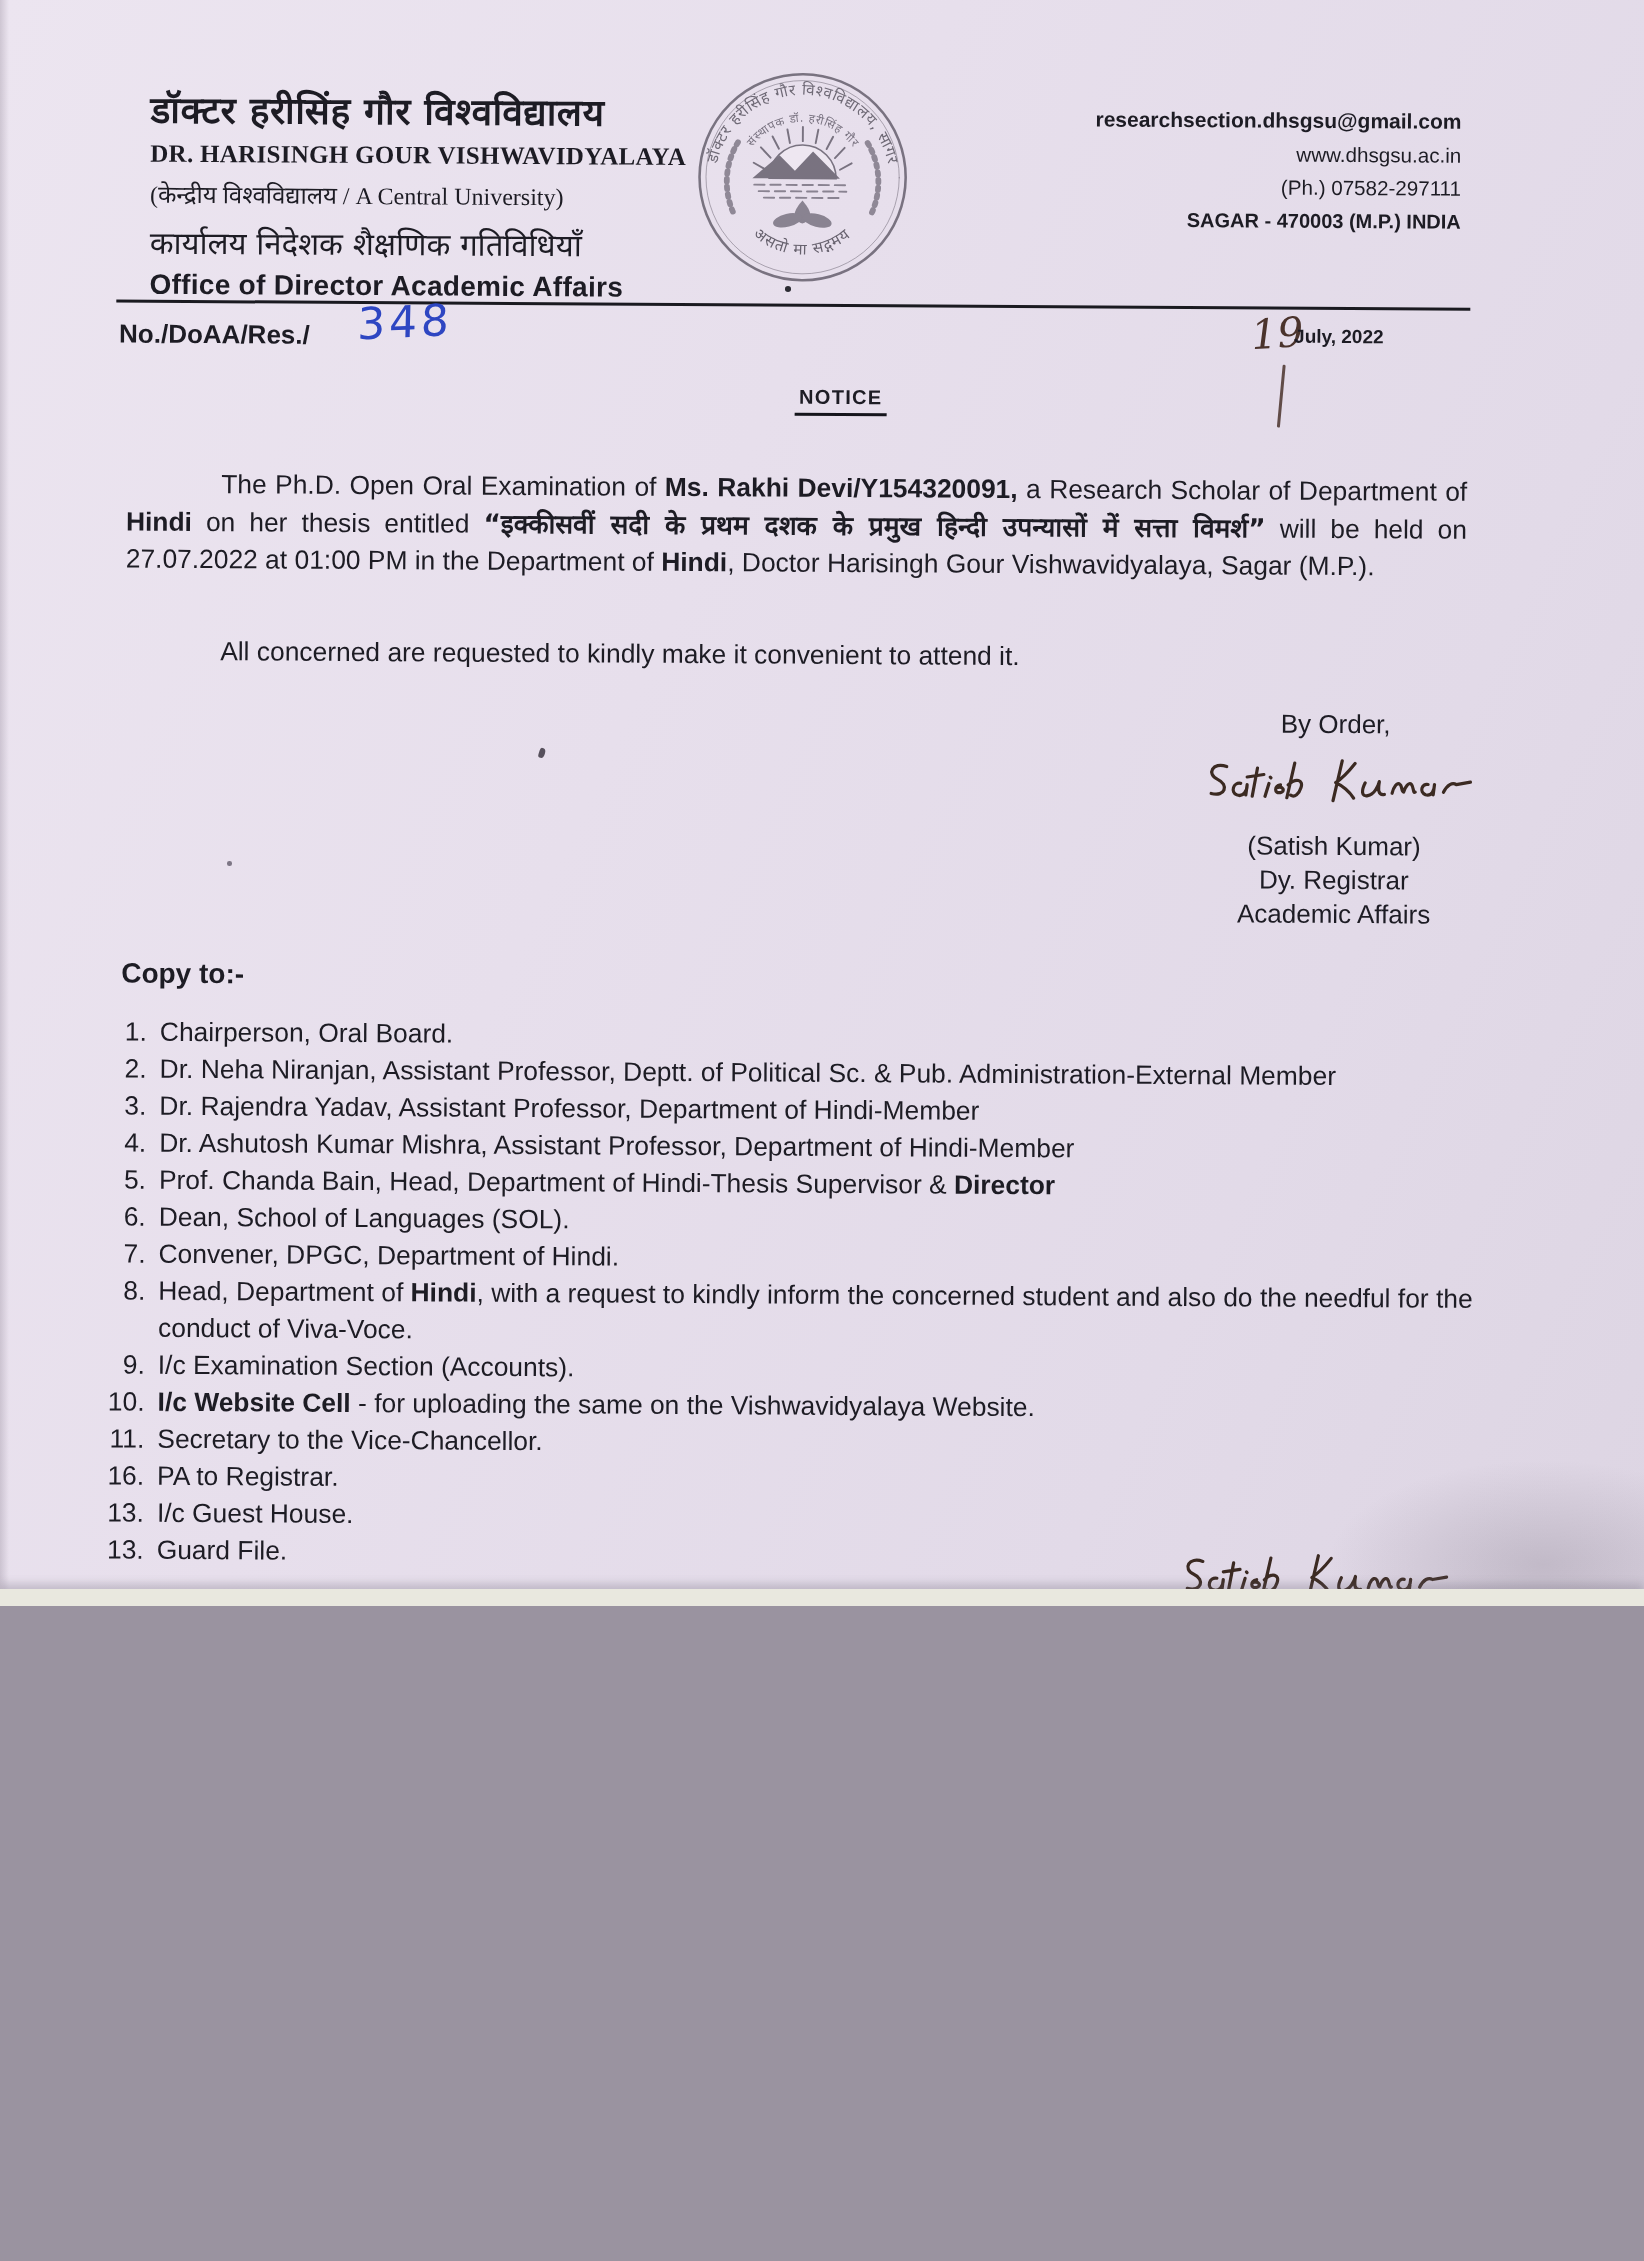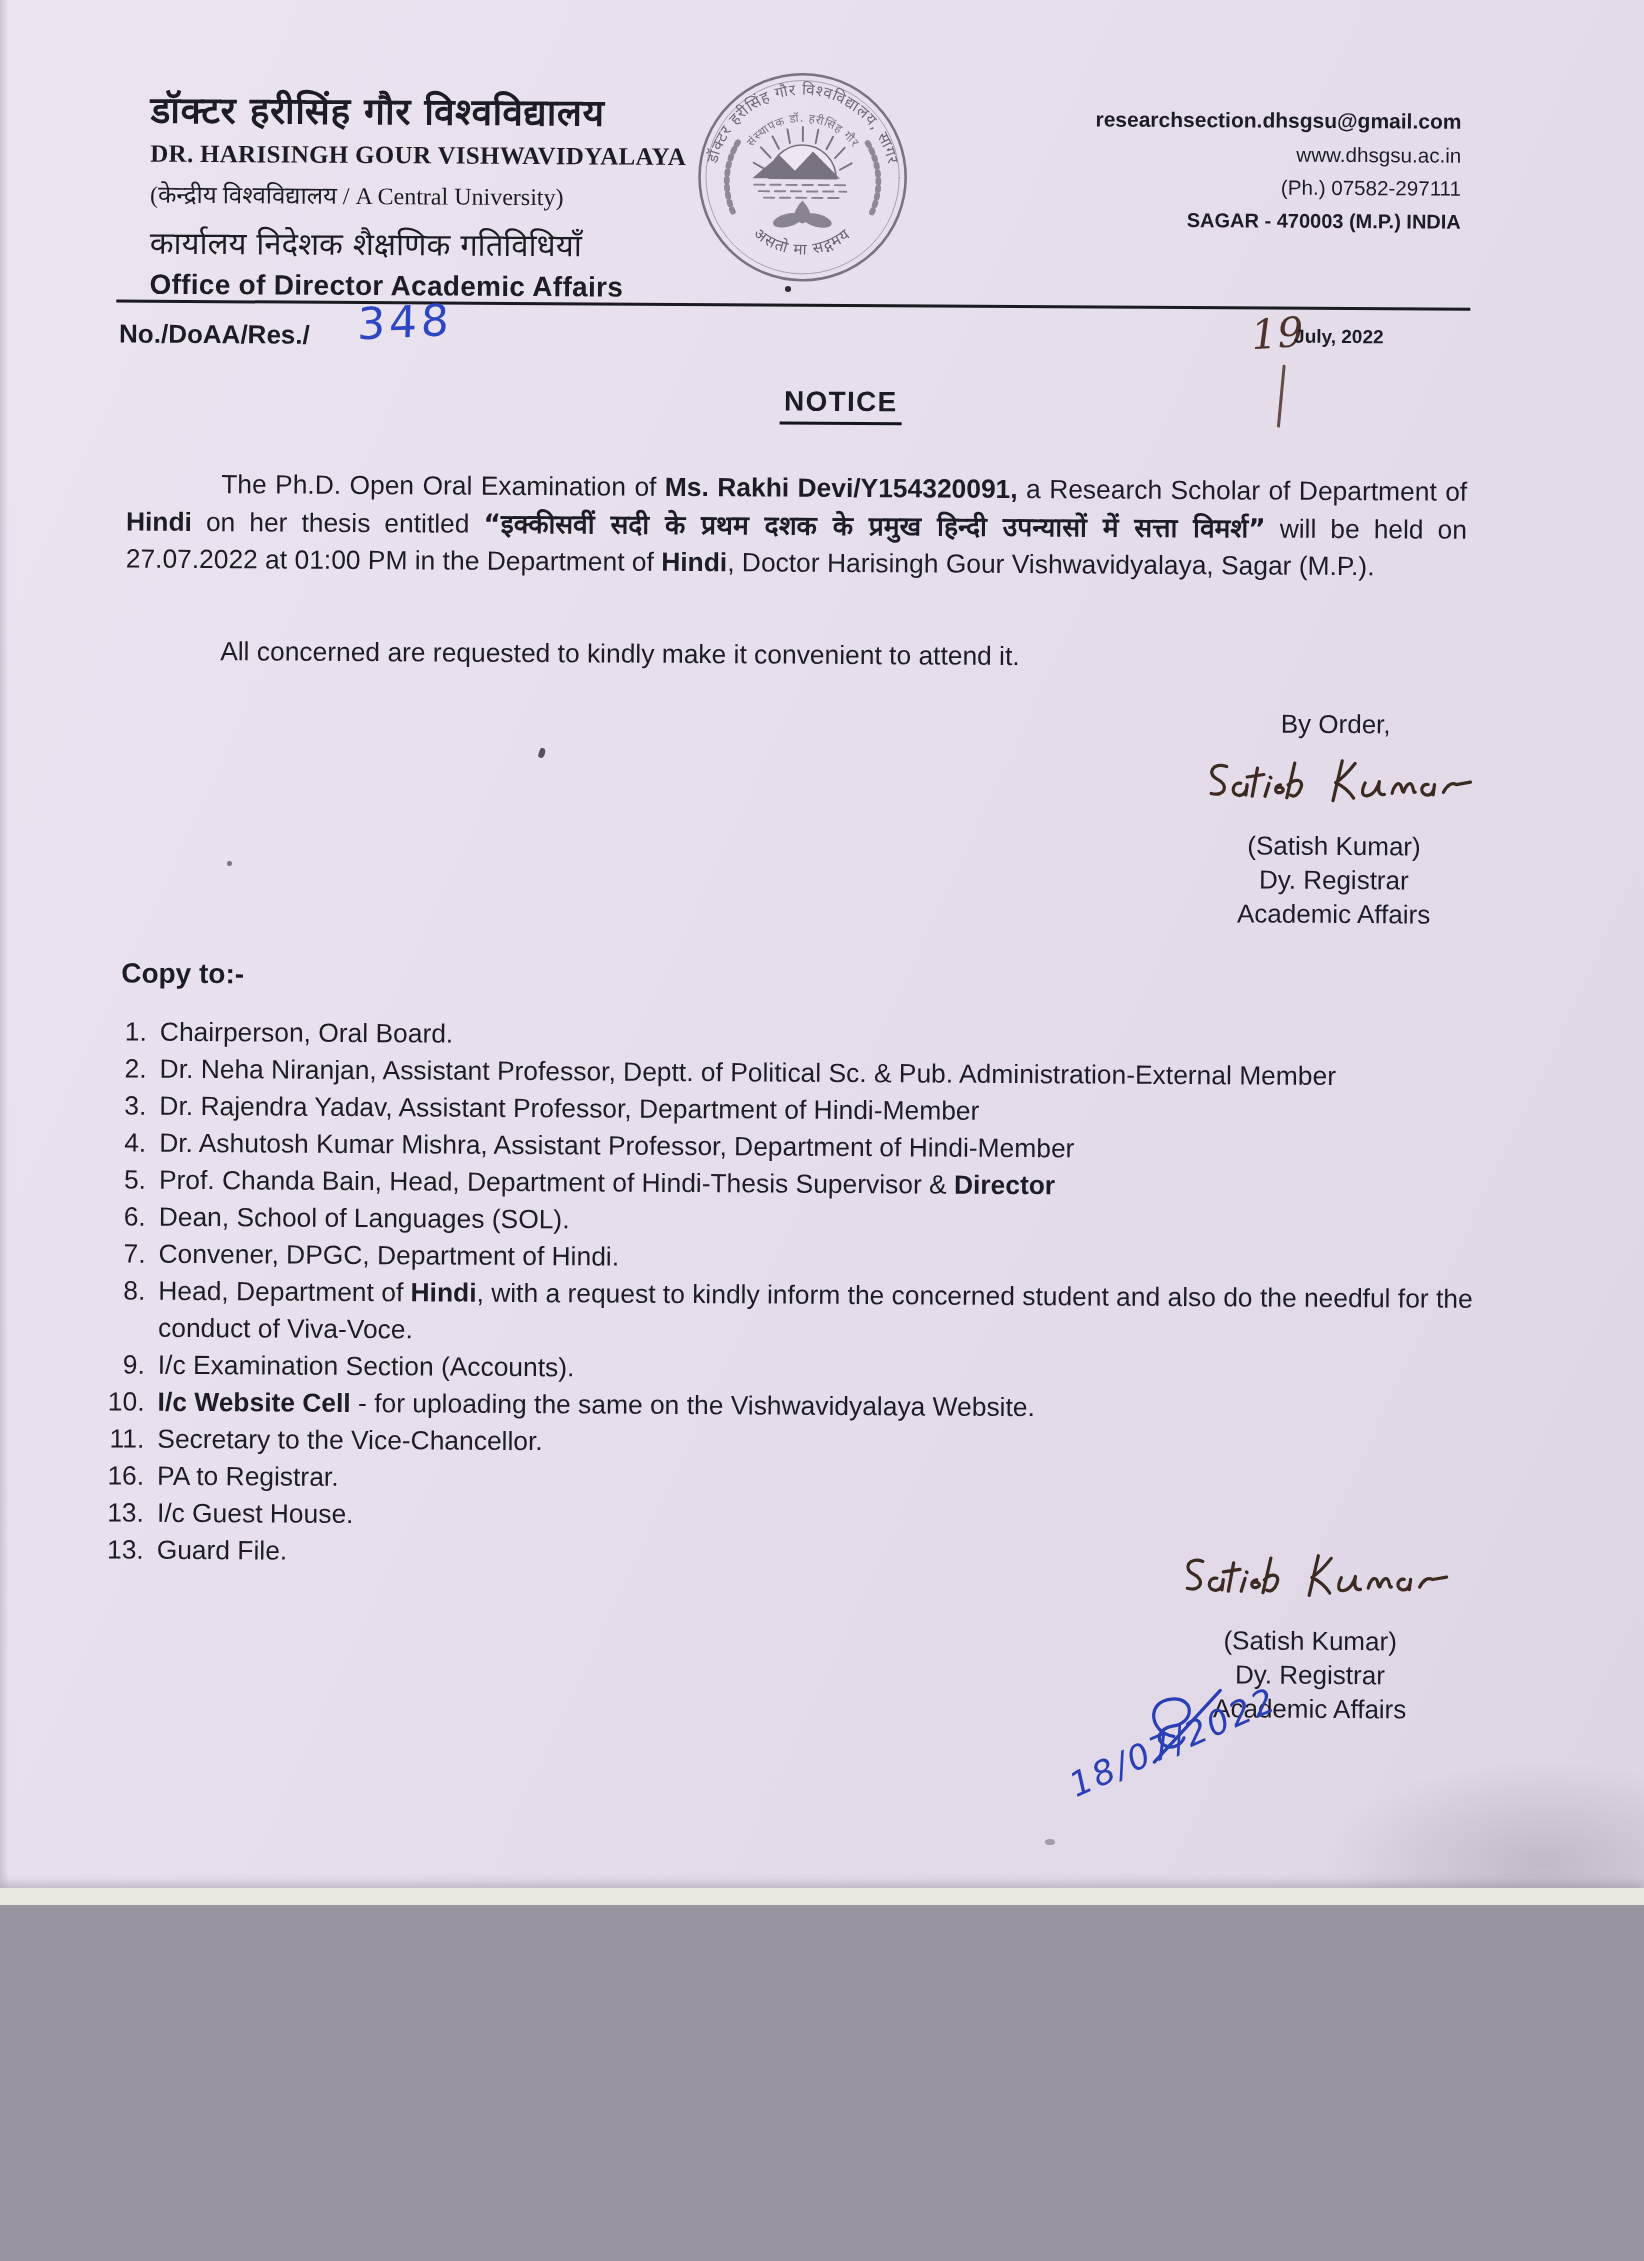--- a/index.html
+++ b/index.html
@@ -1,20 +1,20 @@
 <!DOCTYPE html>
 <html style="font-size:10.3px"><head>
 <meta charset="utf-8">
 <title>Scanned Notice</title>
 <style>
   * { margin:0; padding:0; box-sizing:border-box; }
   html,body { background:#9a93a0; }
   body { font-family:"Liberation Sans", sans-serif; }
   .page {
-    position:relative; width:1644px; height:1905px; overflow:hidden;
+    position:relative; width:1644px; height:1606px; overflow:hidden;
     background:linear-gradient(115deg,#ece5f0 0%,#e7dfec 40%,#e2dae8 75%,#ddd5e3 100%);
     color:#1d1c24;
   }
   .content { position:absolute; left:0; top:0; width:1644px; height:2261px;
     transform:rotate(0.35deg); transform-origin:193px 193px; }
 
   
   .lh-left { position:absolute; left:150px; top:83px; width:555px; }
   .hi-title  { font-size:37px; font-weight:700; font-family:"DejaVu Sans", sans-serif; letter-spacing:0.6px; }
   .en-title  { font-family:"Liberation Serif", serif; font-weight:700; font-size:25px; margin-top:6.4px; letter-spacing:0.3px; }
@@ -37,21 +37,21 @@
   .ref-num   { position:absolute; left:358px; top:295px; font-size:44px; color:#2e46c2;
                transform:rotate(-3deg) skewX(-4deg); letter-spacing:3.9px; font-family:"DejaVu Sans", sans-serif; }
   .date-day  { position:absolute; left:1252px; top:303px; font-size:41px; color:#4a332c;
                font-style:italic; transform:rotate(-4deg); font-family:"DejaVu Serif", serif; }
   .day-tail  { position:absolute; left:1281px; top:358px; width:2.6px; height:63px; background:#4a332c;
                transform:rotate(5deg); opacity:.85; border-radius:1.3px; }
   .date-printed { position:absolute; left:1295px; top:319px; font-size:19px; font-weight:700; }
 
   
   .notice-wrap { position:absolute; left:0; top:382px; width:1644px; text-align:center; }
-  .notice-title { display:inline-block; font-size:28px; font-weight:700; letter-spacing:1.3px;
+  .notice-title { display:inline-block; font-size:20px; font-weight:700; letter-spacing:1.3px;
                   border-bottom:3.9px solid #15151c; padding:0 3.9px 3.9px 3.9px;margin-left:40px; }
 
   
   .para { position:absolute; left:128px; width:1341px; font-size:26.4px; line-height:37px; text-align:justify; }
   .para-1 { top:466px; text-indent:95px; }
   .para-2 { top:633px; text-indent:95px; text-align:left; }
   .b { font-weight:700; }
   .hi-inline { font-family:"DejaVu Sans", sans-serif; }
 
   .by-order { position:absolute; left:1284px; top:702px; font-size:26px; }

